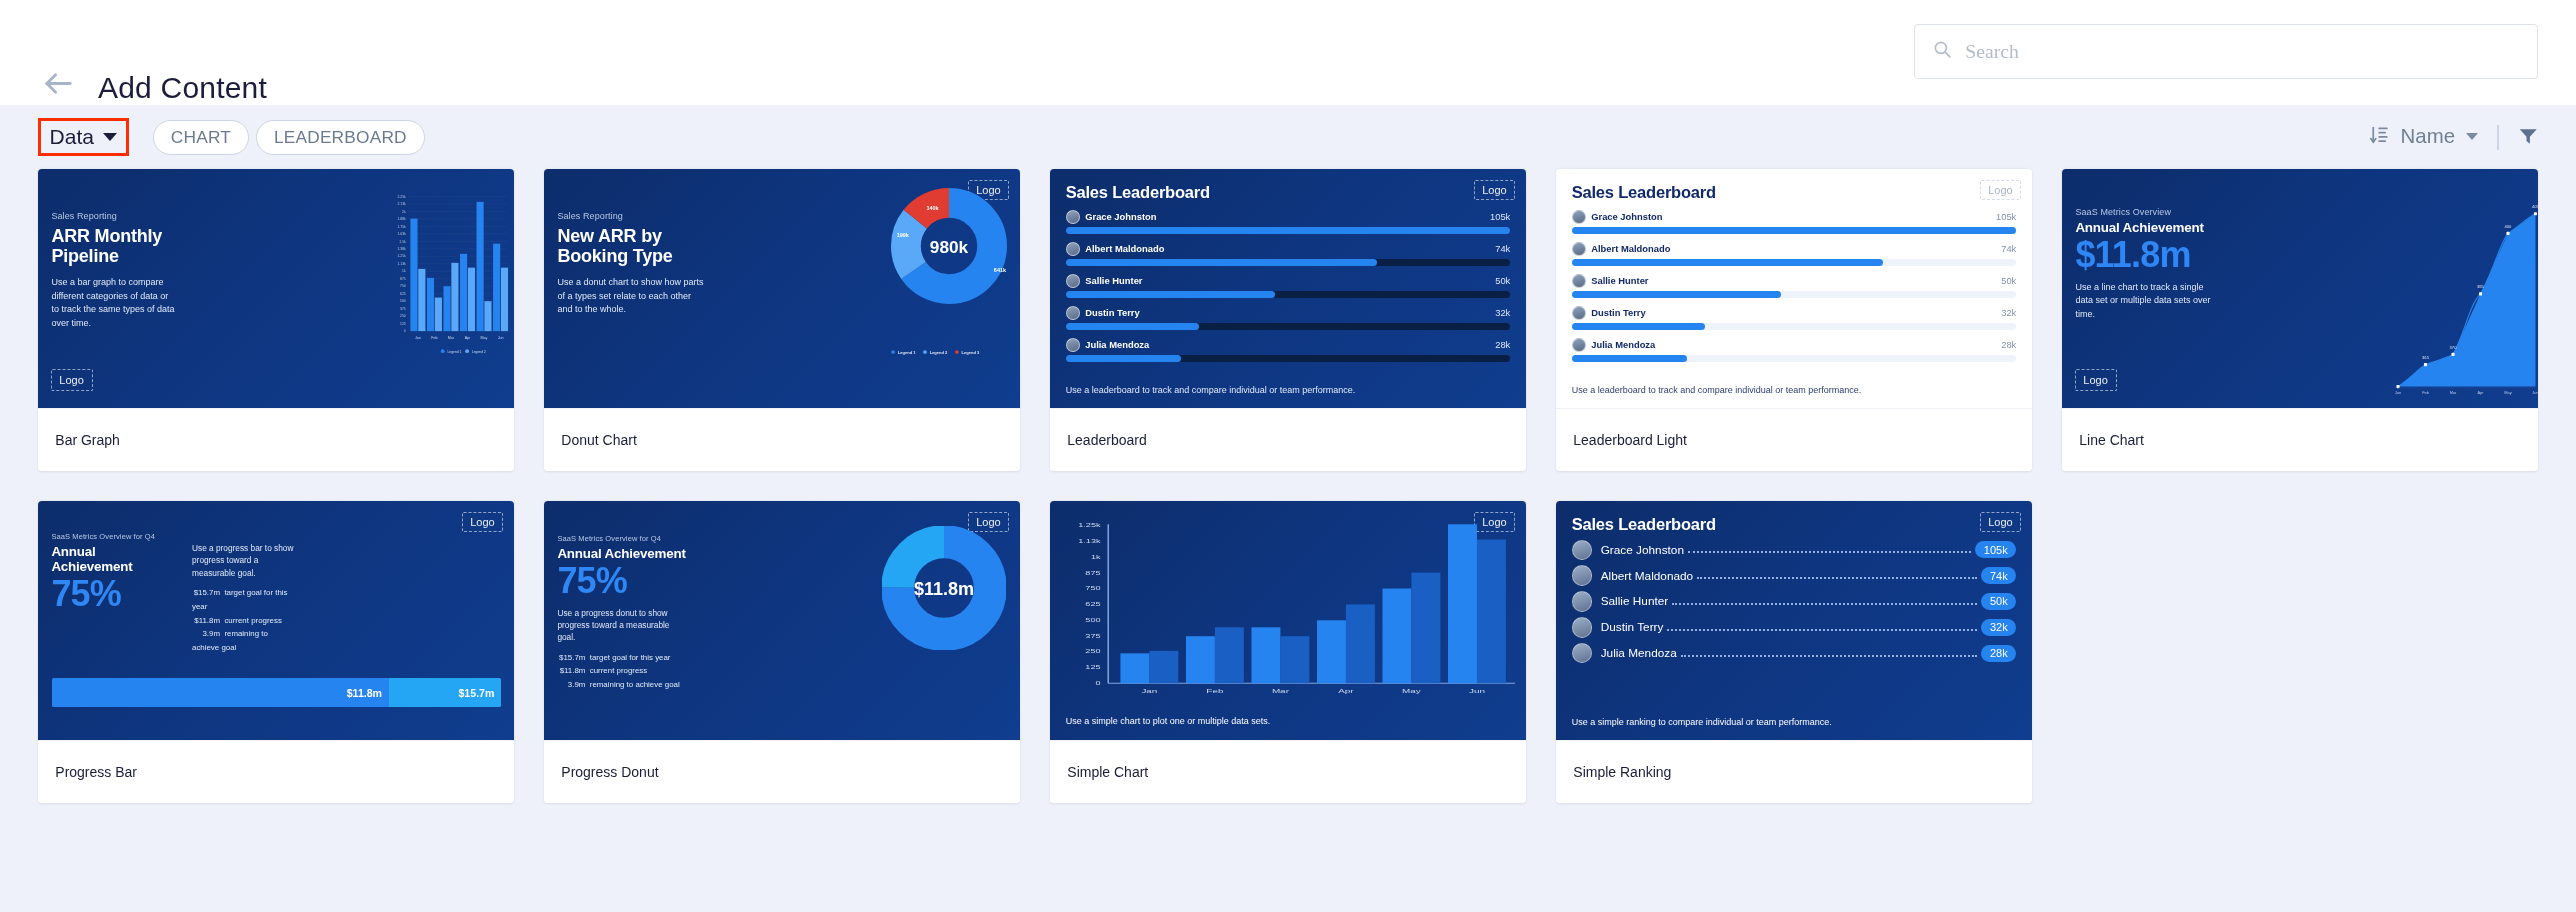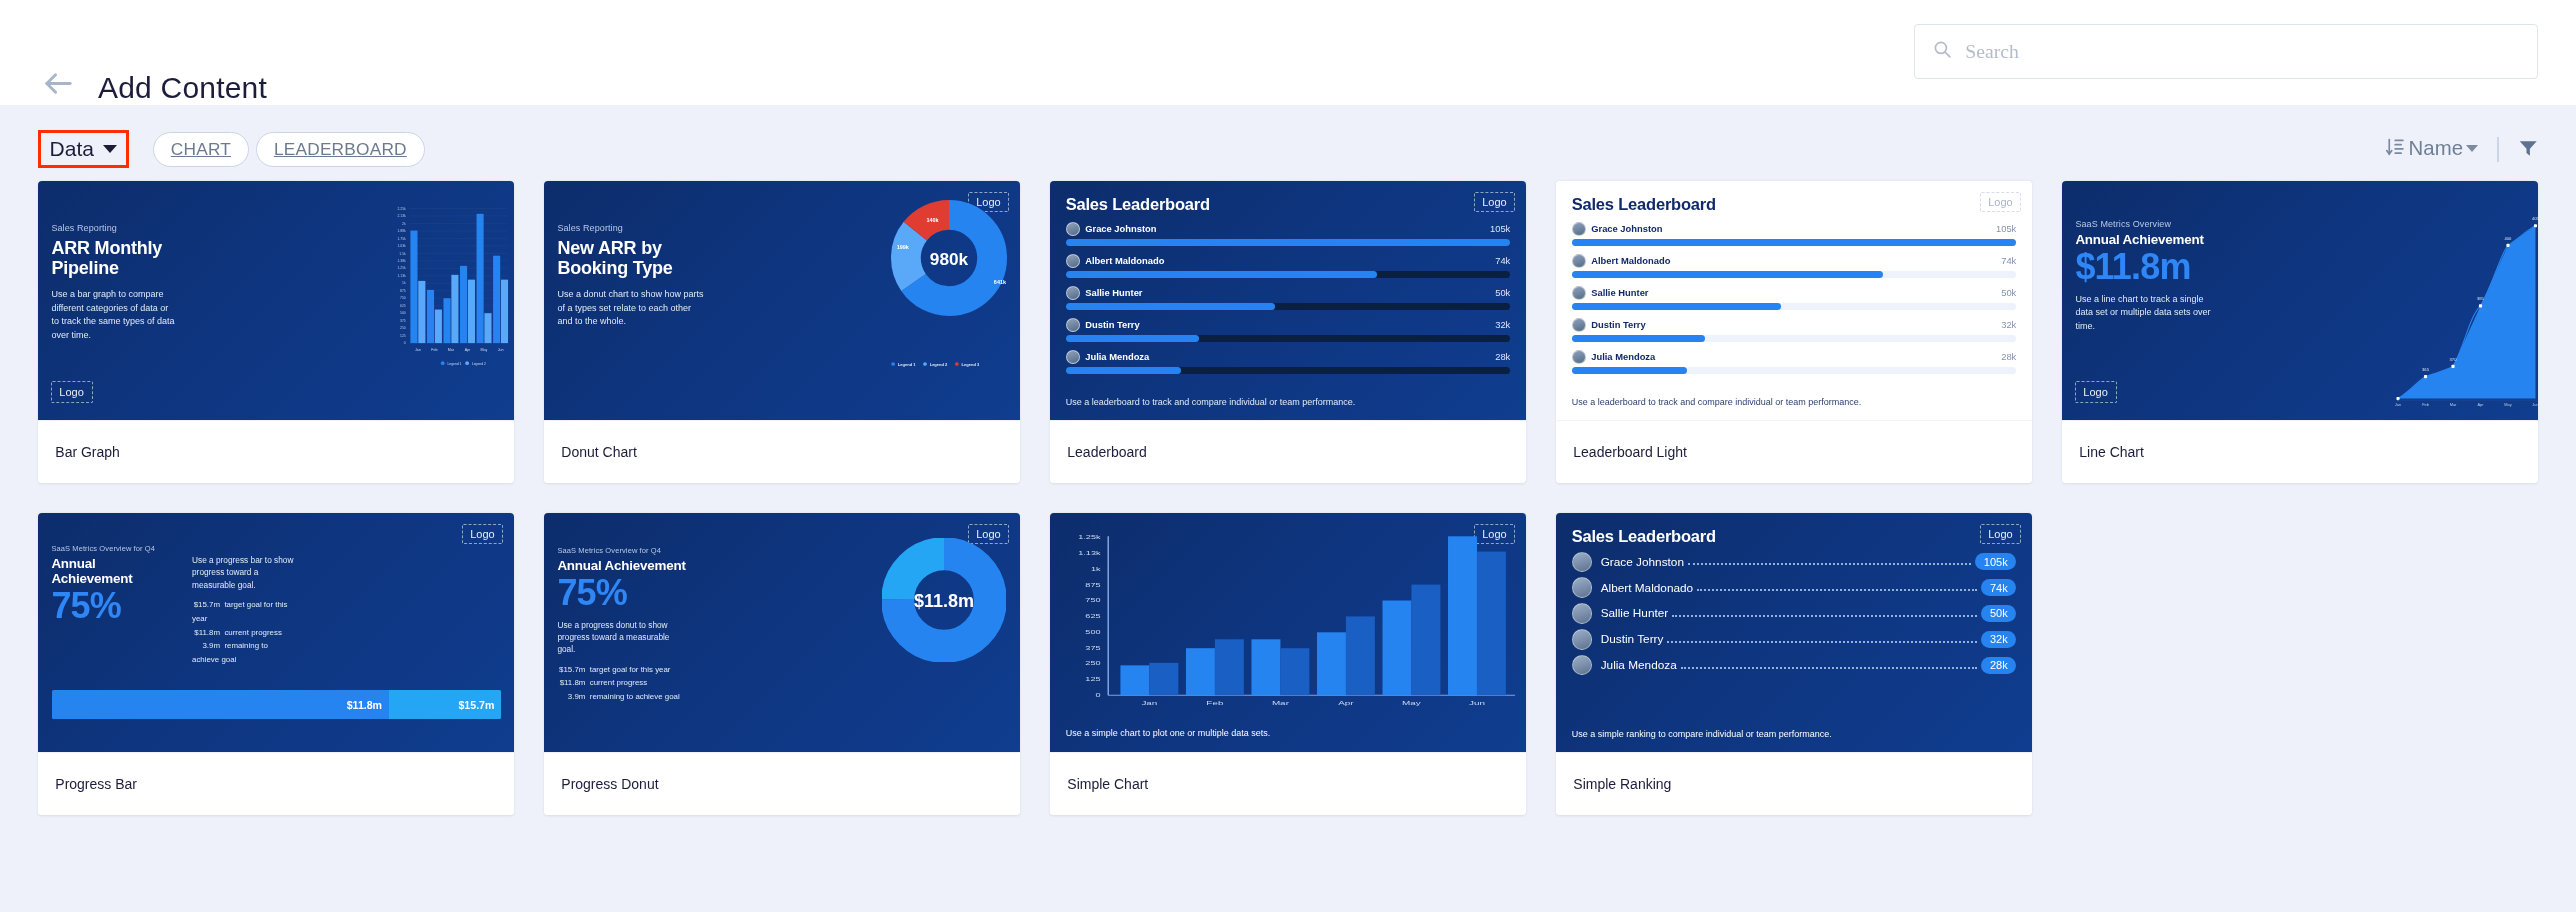--- a/index.html
+++ b/index.html
@@ -54,21 +54,20 @@
     background: transparent;
   }
   .search-input::placeholder { color: #b4bcca; }
 
   
   .toolbar {
     height: 64px;
     display: flex; align-items: center;
     padding: 0 38px;
     position: relative;
-    margin-top: 12px;
   }
   .data-dropdown {
     display: flex; align-items: center; gap: 8.6px;
     border: 3.1px solid #ff2d00;
     padding: 3.9px 9.4px 3.9px 8.6px;
     cursor: pointer;
     background: transparent;
   }
   .data-dropdown .label {
     font-size: 21px;
@@ -86,30 +85,29 @@
     background: #ffffff;
     border-radius: 23.6px;
     height: 35px;
     display: flex; align-items: center;
     padding: 0 17.3px;
     font-size: 17.3px;
     color: #6b7a90;
     cursor: pointer;
     letter-spacing: 0.2px;
     white-space: nowrap;
-    text-decoration: underline;
   }
   .toolbar-right {
     position: absolute;
     right: 38px; top: 0;
     height: 64px;
     display: flex; align-items: center; gap: 0;
   }
   .sort-ctrl {
-    display: flex; align-items: center; gap: 3px;
+    display: flex; align-items: center; gap: 11px;
     cursor: pointer; color: #7a8aa0;
   }
   .sort-ctrl .sort-label { font-size: 20.4px; color: #6e7f96; }
   .sort-ctrl svg { width: 20.4px; height: 20.4px; }
   .caret-sm {
     width: 0; height: 0;
     border-left: 6.3px solid transparent;
     border-right: 6.3px solid transparent;
     border-top: 7.9px solid #7a8aa0;
   }

